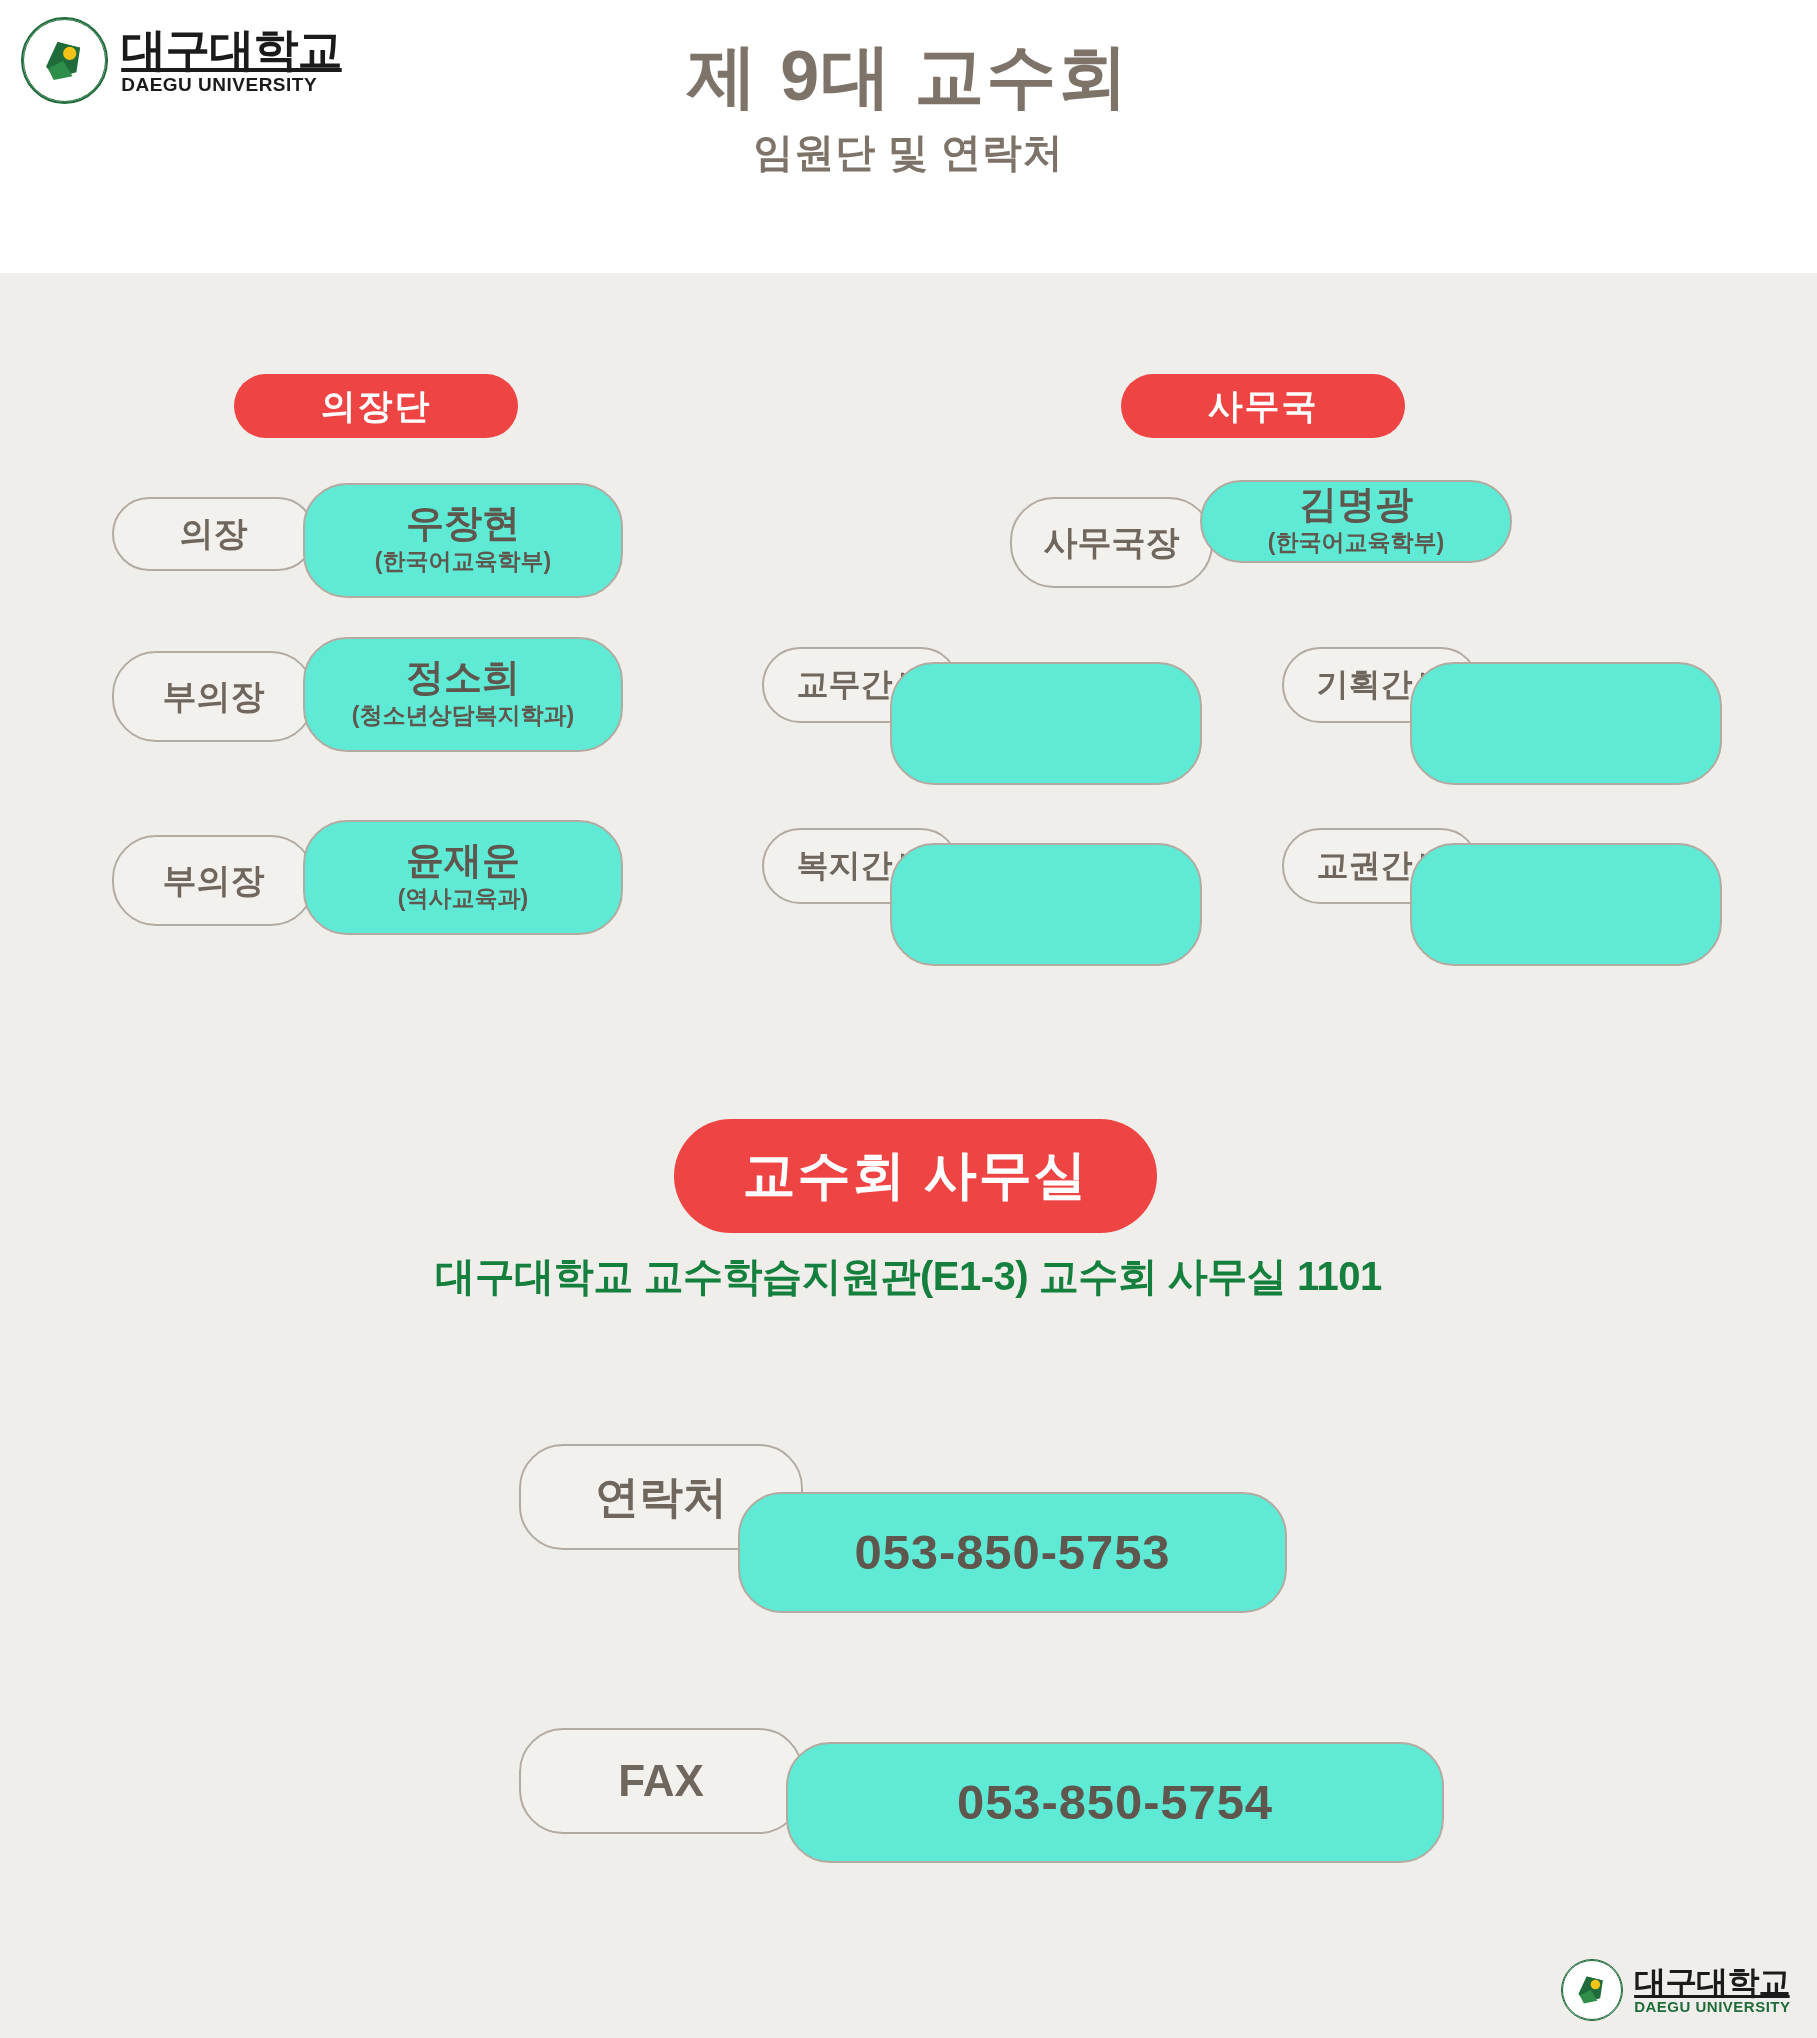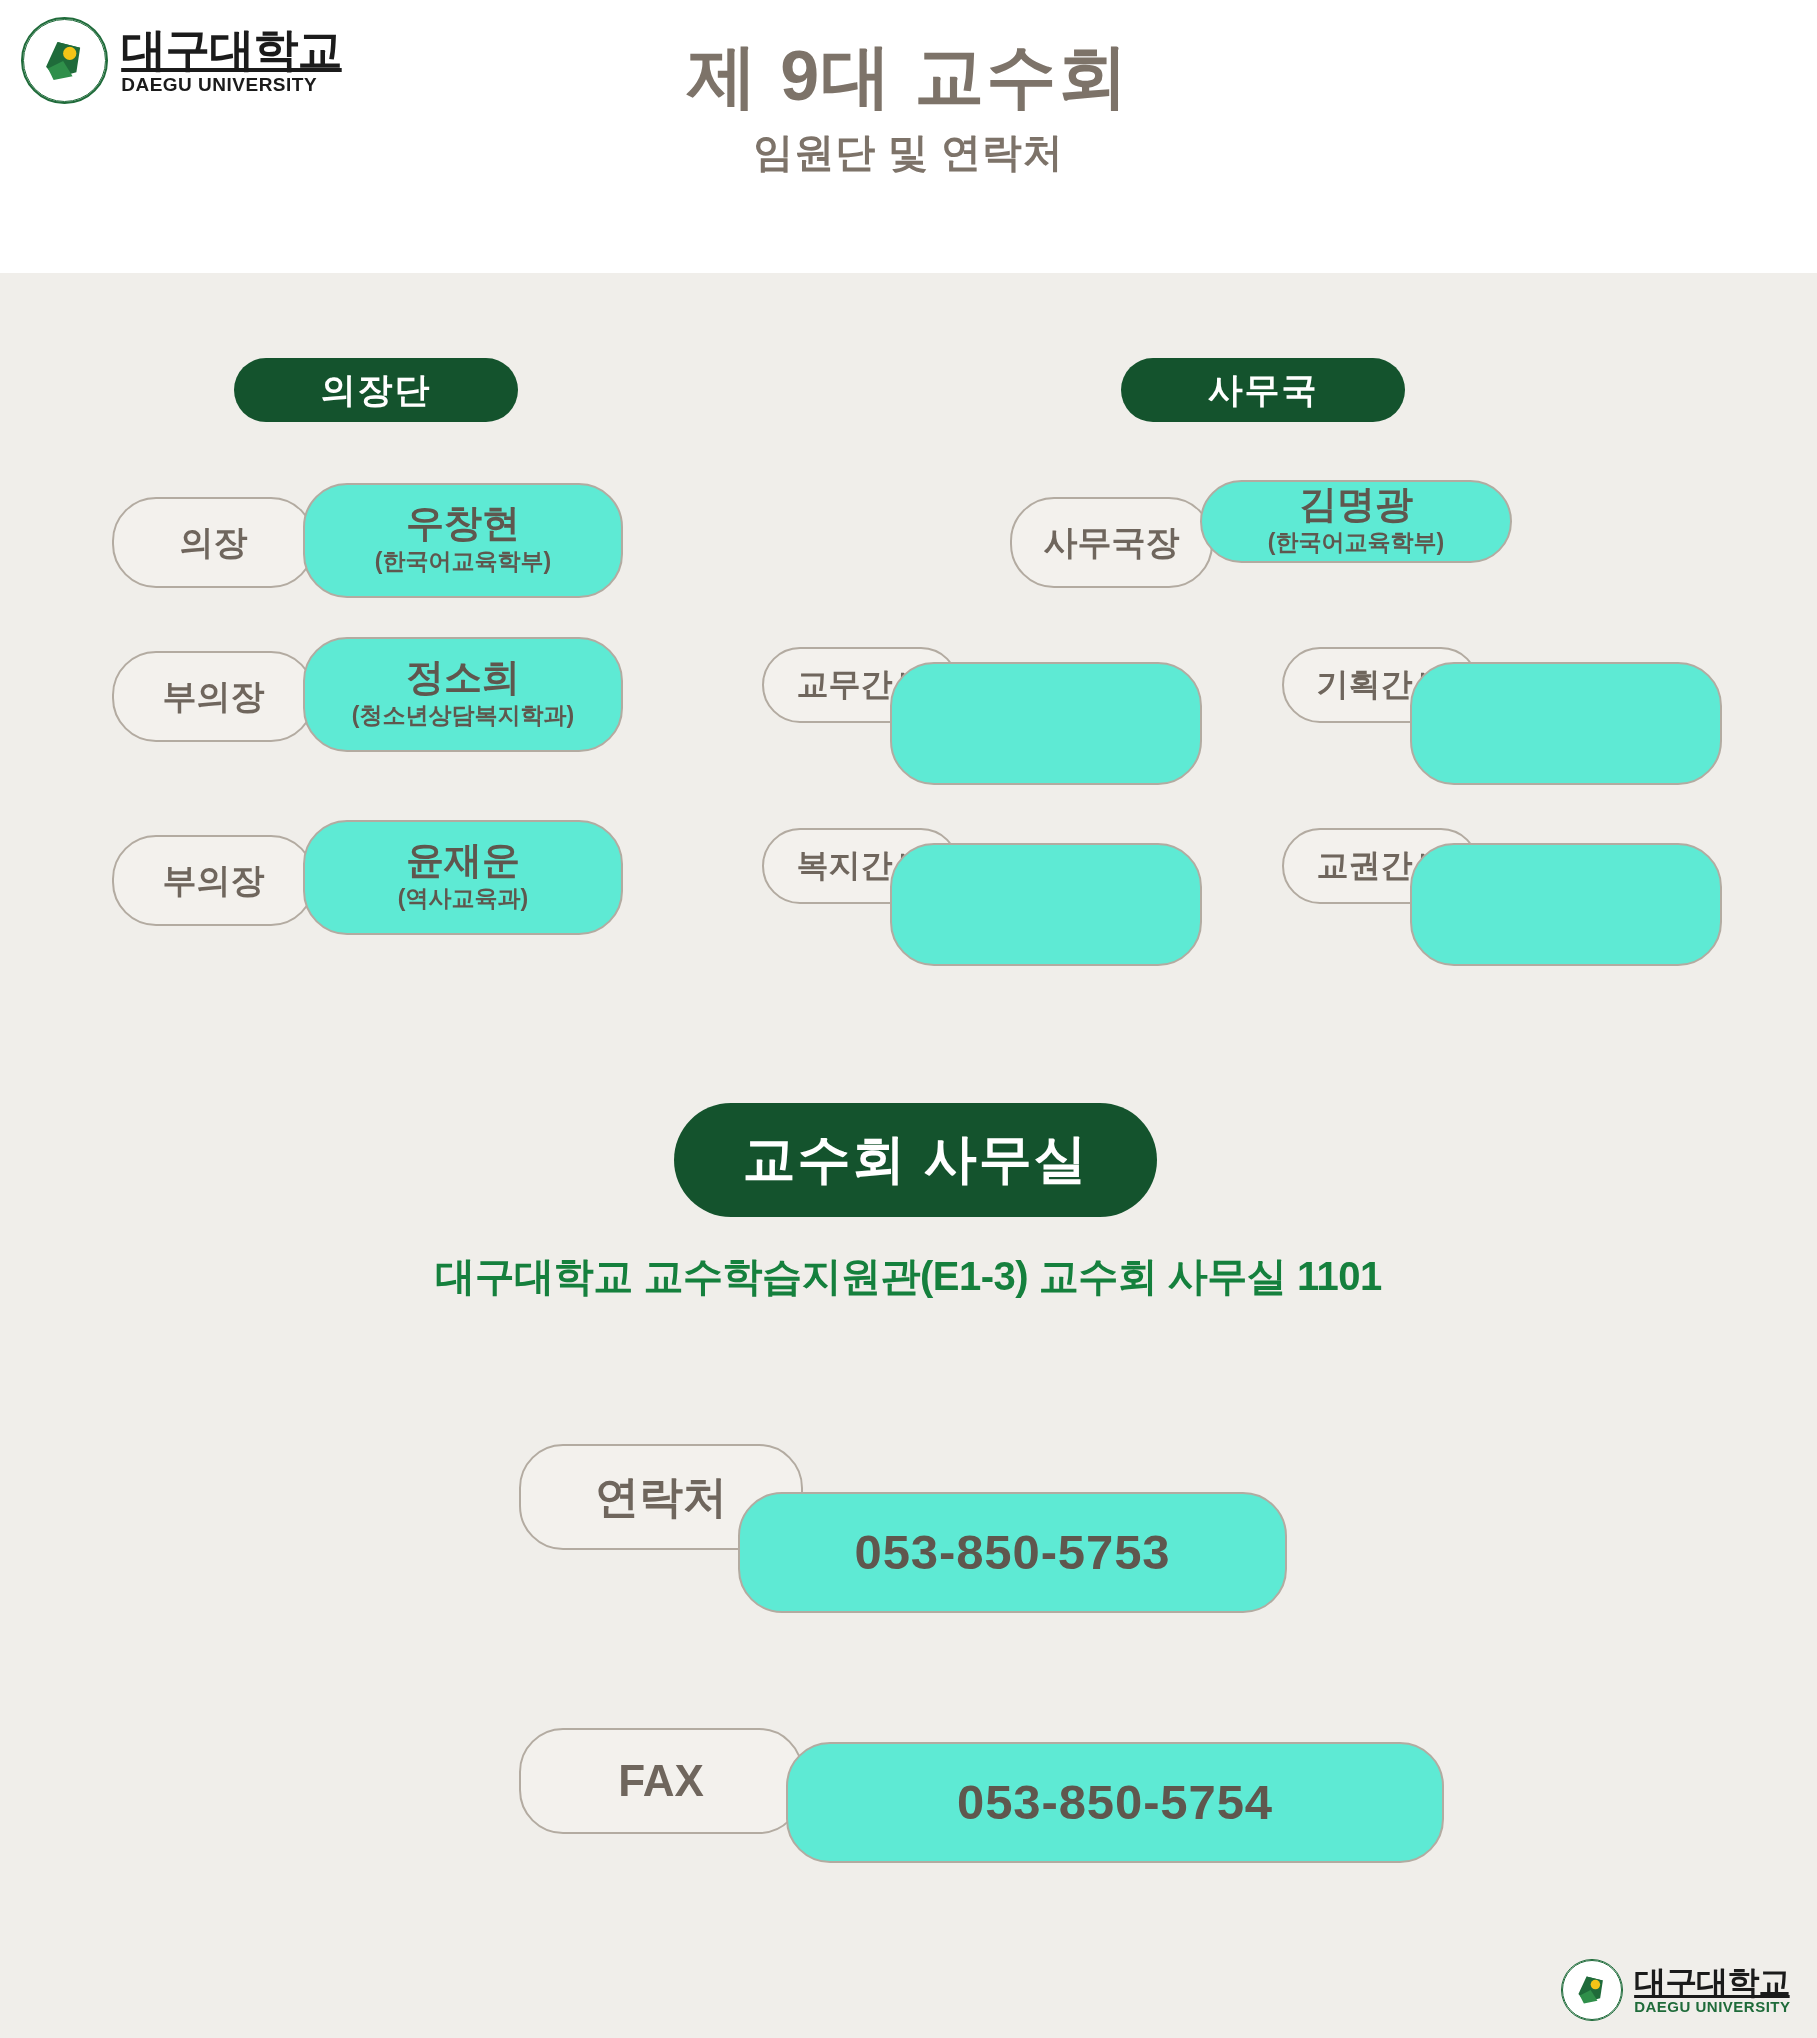--- a/index.html
+++ b/index.html
@@ -96,28 +96,29 @@
     font-size: 40px;
     font-weight: 700;
     color: #7d7369;
     letter-spacing: 0.9px;
     margin-top: 11.4px;
   }
 
   
   .section-pill {
     position: absolute;
-    background: #14532d;
+    background: #ef4444;
     color: #ffffff;
     border-radius: 38px;
     font-weight: 800;
     display: flex;
     align-items: center;
     justify-content: center;
     letter-spacing: 1.9px;
+    margin-top: 16px;
   }
   #pill-chair {
     left: 234px;
     top: 358px;
     width: 284px;
     height: 64px;
     font-size: 35px;
   }
   #pill-office {
     left: 1121px;
@@ -166,21 +167,21 @@
     line-height: 1.05;
   }
   .value-cap .dept {
     font-size: 23px;
     font-weight: 700;
     color: #5f574e;
     margin-top: 1.9px;
   }
 
   
-  #lab-chair      { left: 112px;  top: 497px;  width: 203px; height: 91px;  font-size: 34px; }
+  #lab-chair      { left: 112px;  top: 497px;  width: 203px; height: 74px;  font-size: 34px; }
   #val-chair      { left: 303px;  top: 483px;  width: 320px; height: 115px; }
   #lab-vice1      { left: 112px;  top: 651px;  width: 203px; height: 91px;  font-size: 34px; }
   #val-vice1      { left: 303px;  top: 637px;  width: 320px; height: 115px; }
   #lab-vice2      { left: 112px;  top: 835px;  width: 203px; height: 91px;  font-size: 34px; }
   #val-vice2      { left: 303px;  top: 820px;  width: 320px; height: 115px; }
 
   
   #lab-sg         { left: 1010px; top: 497px;  width: 203px; height: 91px;  font-size: 34px; text-align: center; }
   #val-sg         { left: 1200px; top: 480px;  width: 312px; height: 83px; }
 

